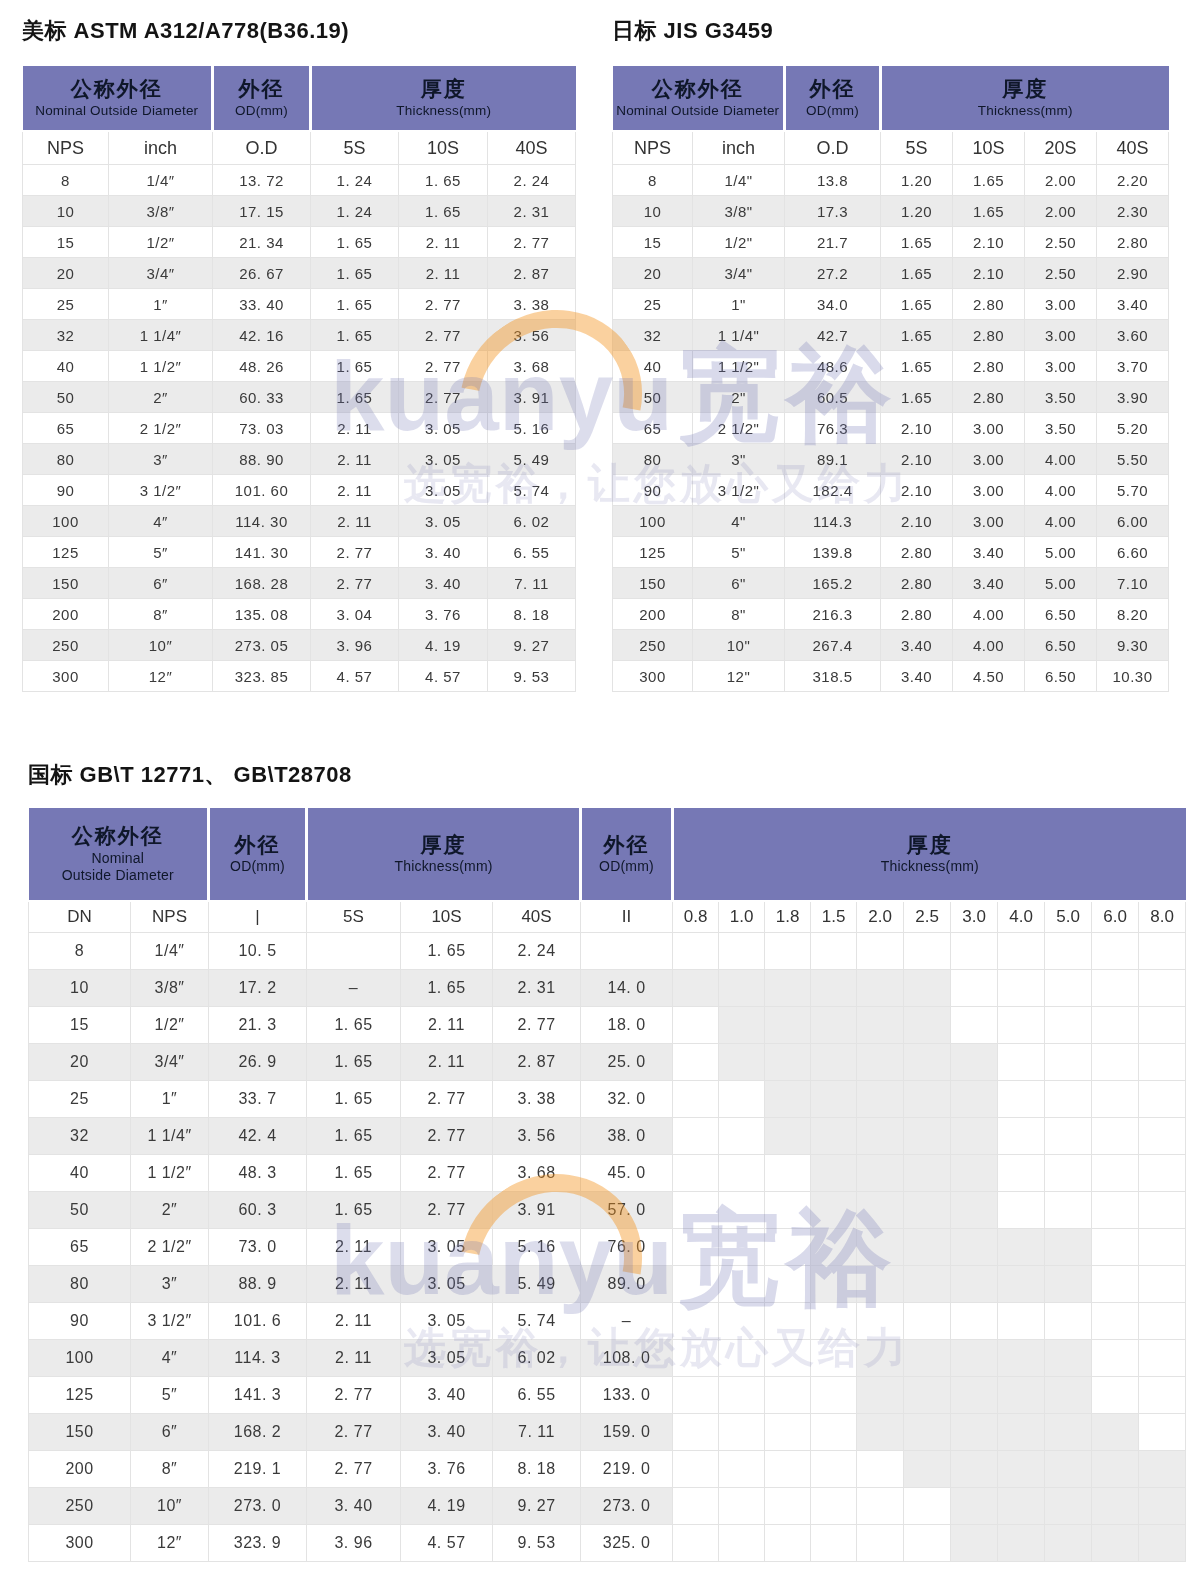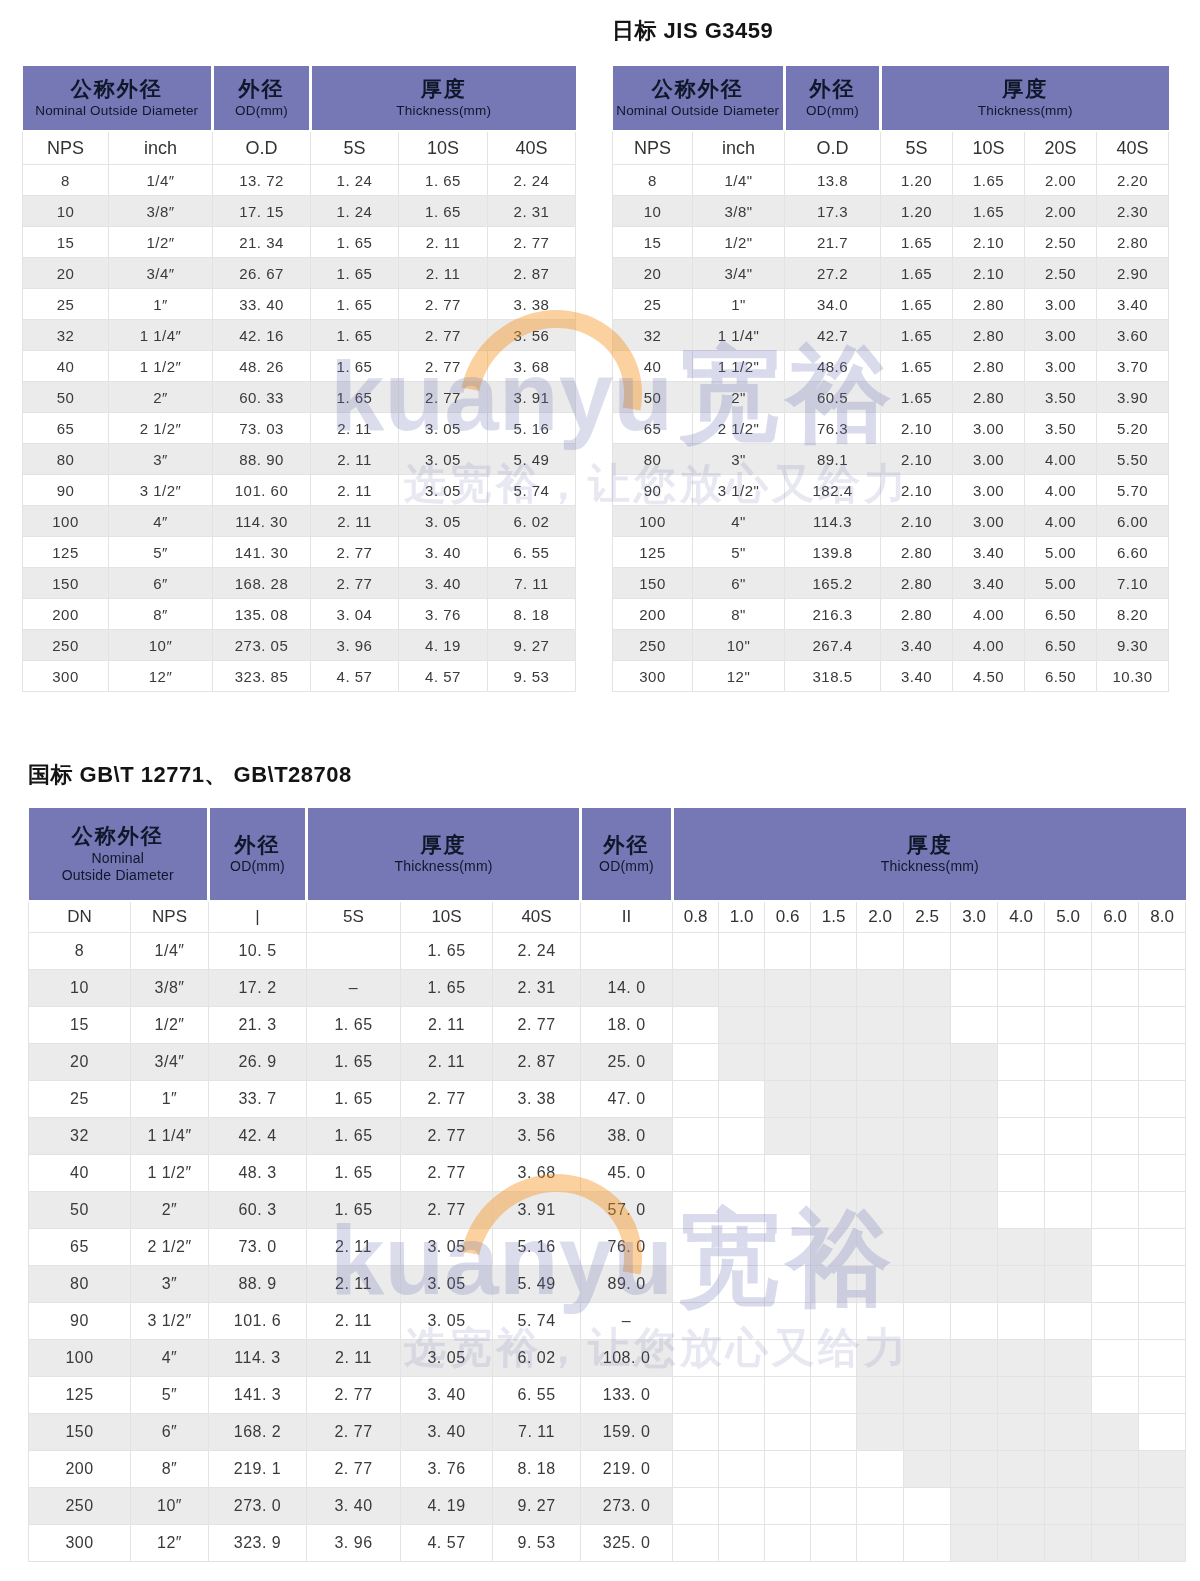--- a/index.html
+++ b/index.html
@@ -51,20 +51,21 @@
     border:18px solid transparent;border-top-color:rgba(243,146,27,.42);border-right-color:rgba(243,146,27,.42);
     border-radius:50%;transform:rotate(-35deg);
   }
   .wm-tagline{margin:10px 0 0 74px;font-size:42px;font-weight:bold;color:rgba(109,112,176,.16);letter-spacing:4px;white-space:nowrap;}
 </style>
 </head>
 <body>
 
 <div class="page">
 
+  <div class="tbl-title" style="left:22px;top:16px;">美标 ASTM A312/A778(B36.19)</div>
   <table class="spec top" style="left:22px;top:66px;width:553px;">
     <colgroup>
       <col style="width:86px">
         <col style="width:104px">
         <col style="width:98px">
       <col style="width:88px">
         <col style="width:89px">
         <col style="width:88px">
     </colgroup>
   <thead>
@@ -473,21 +474,21 @@
         <tr class="cols">
           <th>DN</th>
           <th>NPS</th>
           <th>|</th>
           <th>5S</th>
           <th>10S</th>
           <th>40S</th>
           <th>II</th>
           <th>0.8</th>
           <th>1.0</th>
-          <th>0.6</th>
+          <th>1.8</th>
           <th>1.5</th>
           <th>2.0</th>
           <th>2.5</th>
           <th>3.0</th>
           <th>4.0</th>
           <th>5.0</th>
           <th>6.0</th>
           <th>8.0</th>
         </tr>
       </thead>
@@ -572,21 +573,21 @@
           <td class="thk"></td>
           <td class="thk"></td>
         </tr>
         <tr>
           <td>25</td>
           <td>1″</td>
           <td>33. 7</td>
           <td>1. 65</td>
           <td>2. 77</td>
           <td>3. 38</td>
-          <td>47. 0</td>
+          <td>32. 0</td>
           <td class="thk"></td>
           <td class="thk"></td>
           <td class="thk band"></td>
           <td class="thk band"></td>
           <td class="thk band"></td>
           <td class="thk band"></td>
           <td class="thk band"></td>
           <td class="thk"></td>
           <td class="thk"></td>
           <td class="thk"></td>

